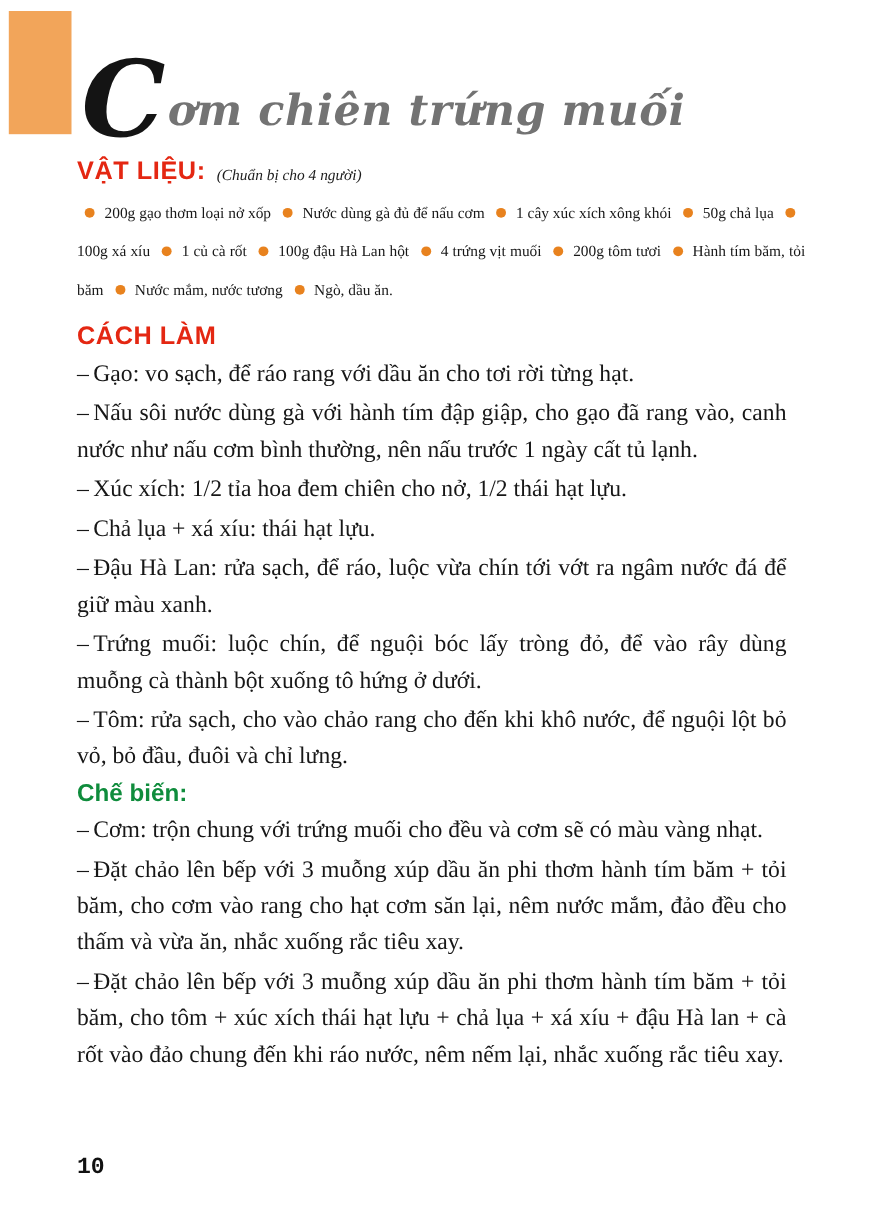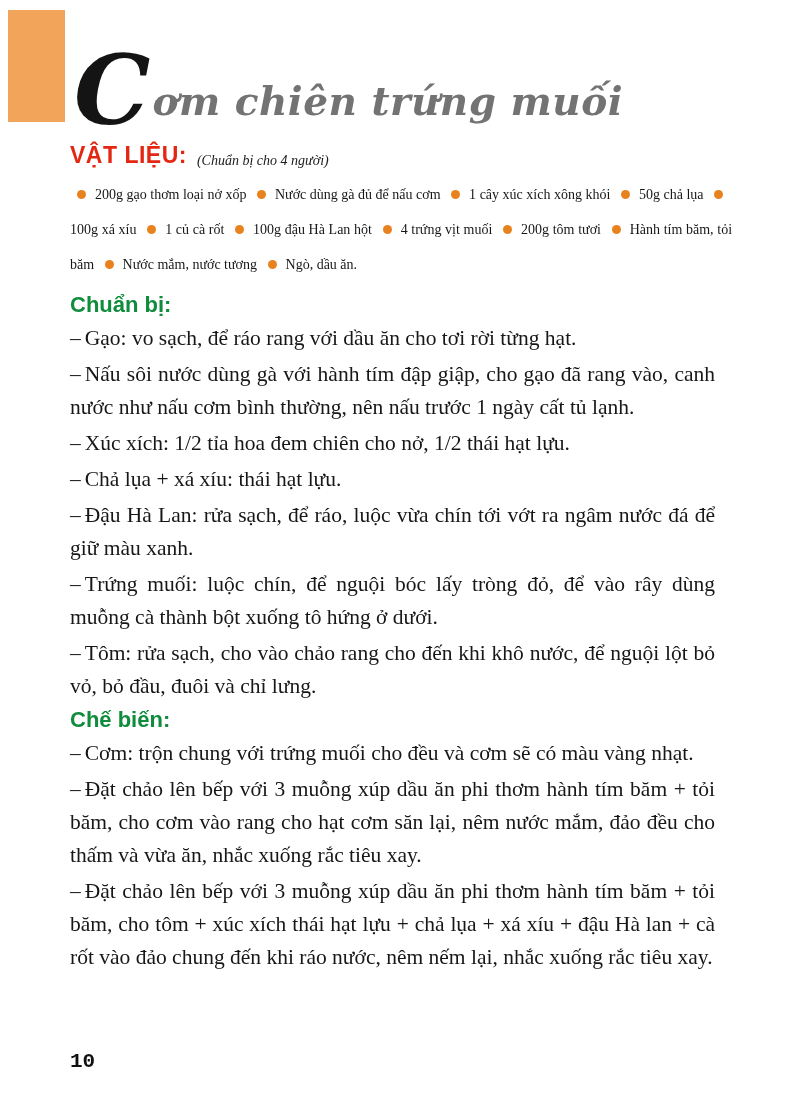--- a/index.html
+++ b/index.html
@@ -121,23 +121,23 @@
       <span class="title-rest">ơm chiên trứng muối</span>
     </div>
 
     <div class="materials-heading-row">
       <span class="red-heading">VẬT LIỆU:</span>
       <span class="materials-note">(Chuẩn bị cho 4 người)</span>
     </div>
 
     <p class="ingredients"><span class="dot"></span><span>200g gạo thơm loại nở xốp</span> <span class="dot"></span><span>Nước dùng gà đủ để nấu cơm</span> <span class="dot"></span><span>1 cây xúc xích xông khói</span> <span class="dot"></span><span>50g chả lụa</span> <span class="dot"></span><span>100g xá xíu</span> <span class="dot"></span><span>1 củ cà rốt</span> <span class="dot"></span><span>100g đậu Hà Lan hột</span> <span class="dot"></span><span>4 trứng vịt muối</span> <span class="dot"></span><span>200g tôm tươi</span> <span class="dot"></span><span>Hành tím băm, tỏi băm</span> <span class="dot"></span><span>Nước mắm, nước tương</span> <span class="dot"></span><span>Ngò, dầu ăn.</span> </p>
 
+    <div class="red-heading method-heading">CÁCH LÀM</div>
 
     <div>
-      <div class="sub-heading">Chuẩn bị:</div>
       <div>
           <p class="step"><span class="dash">–</span>Gạo: vo sạch, để ráo rang với dầu ăn cho tơi rời từng hạt.</p>
           <p class="step"><span class="dash">–</span>Nấu sôi nước dùng gà với hành tím đập giập, cho gạo đã rang vào, canh nước như nấu cơm bình thường, nên nấu trước 1 ngày cất tủ lạnh.</p>
           <p class="step"><span class="dash">–</span>Xúc xích: 1/2 tỉa hoa đem chiên cho nở, 1/2 thái hạt lựu.</p>
           <p class="step"><span class="dash">–</span>Chả lụa + xá xíu: thái hạt lựu.</p>
           <p class="step"><span class="dash">–</span>Đậu Hà Lan: rửa sạch, để ráo, luộc vừa chín tới vớt ra ngâm nước đá để giữ màu xanh.</p>
           <p class="step"><span class="dash">–</span>Trứng muối: luộc chín, để nguội bóc lấy tròng đỏ, để vào rây dùng muỗng cà thành bột xuống tô hứng ở dưới.</p>
           <p class="step"><span class="dash">–</span>Tôm: rửa sạch, cho vào chảo rang cho đến khi khô nước, để nguội lột bỏ vỏ, bỏ đầu, đuôi và chỉ lưng.</p>
         </div>
     </div>

